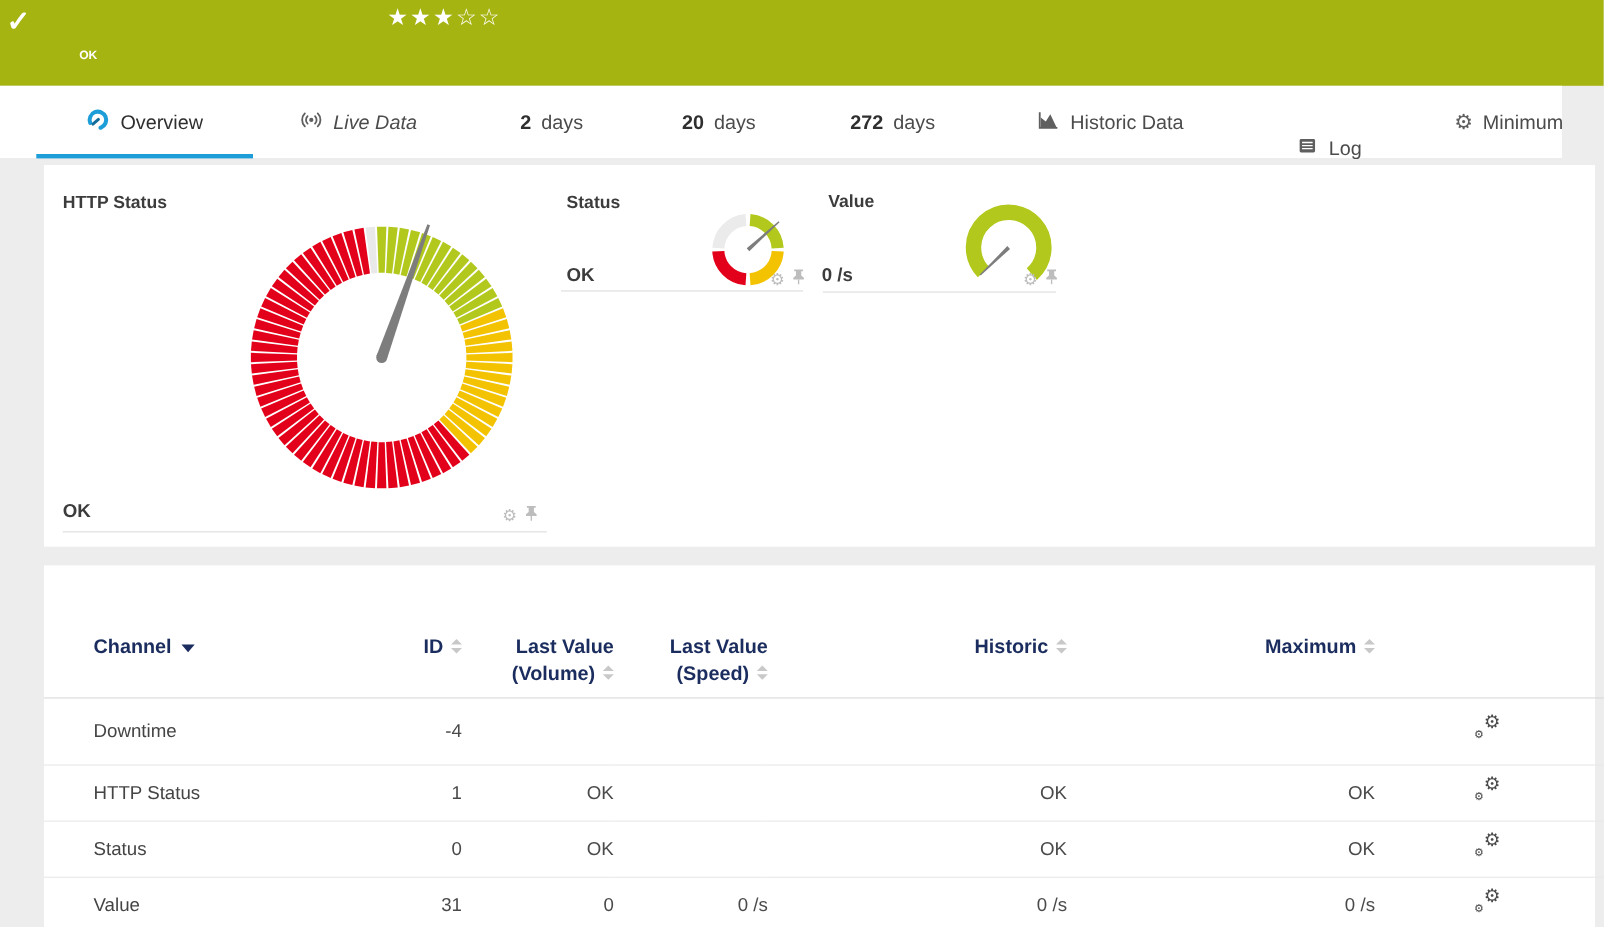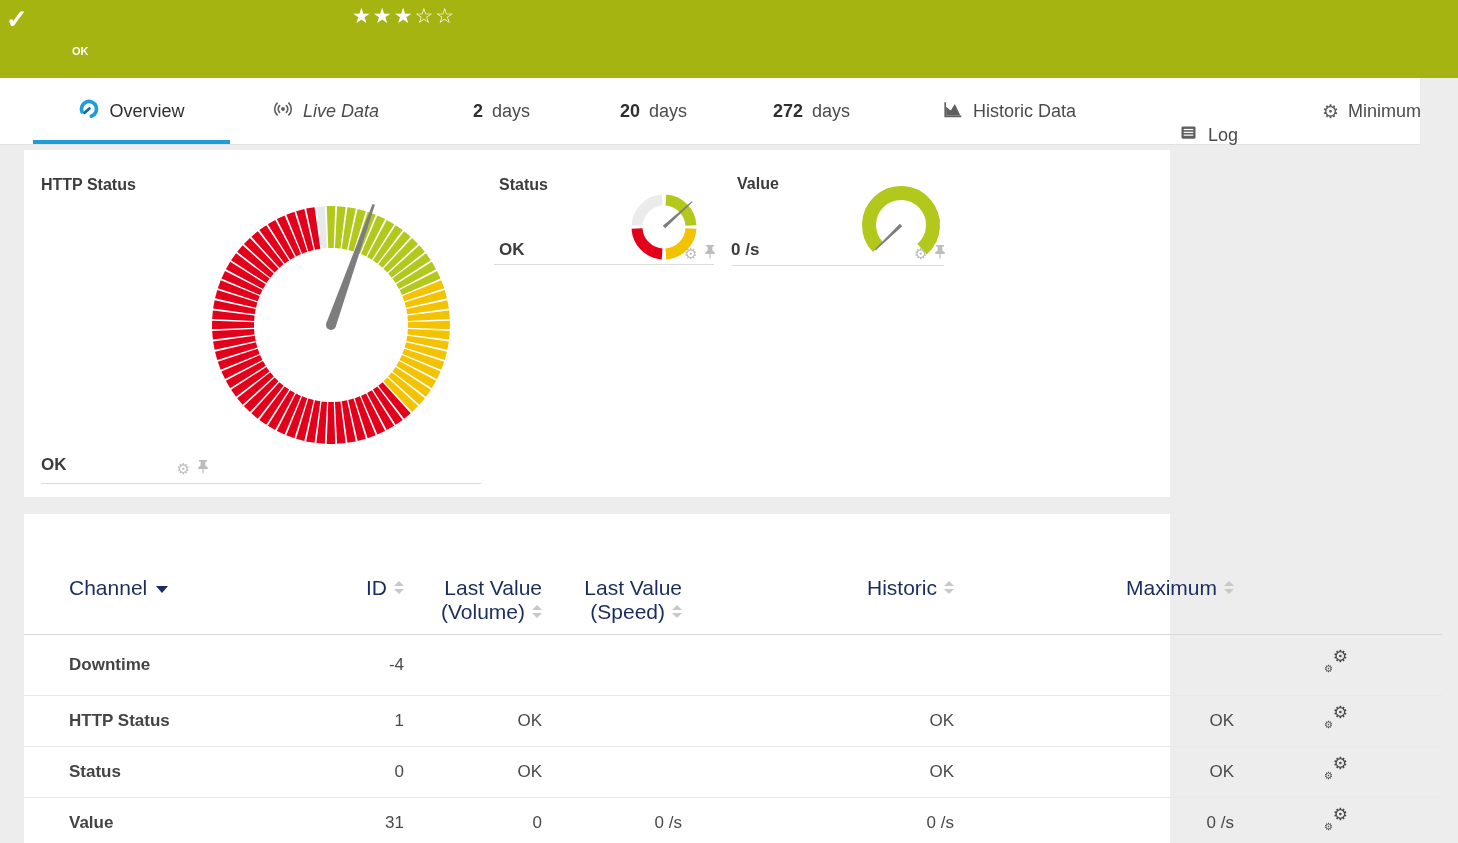--- a/index.html
+++ b/index.html
@@ -26,21 +26,21 @@
   .t-live     { left:272px;font-style:italic; }
   .t-2d       { left:473px; }
   .t-30d      { left:620px; }
   .t-365d     { left:773px; }
   .t-hist     { left:942px; }
   .t-log      { left:1178px;margin-top:24px; }
   .t-set      { left:1322px; }
   .gearglyph  { font-size:19px; color:#5f5f5f; line-height:1; }
 
   
-  .panel { position:absolute; left:24px; width:1146px; background:#fff; }
+  .panel { position:absolute; left:40px; width:1410px; background:#fff; }
   .panel-gauges { top:150px; height:347px; }
   .panel-table  { top:514px; height:340px; }
 
   .tile-title { position:absolute; font-size:16px; font-weight:bold; color:#3c3c3c; }
   .tile-value { position:absolute; font-size:17px; font-weight:bold; color:#3c3c3c; }
   .tile-icons { position:absolute; display:flex; align-items:center; gap:7px; color:#bdbdbd; }
   .tile-icons .mini-gear { font-size:15px; line-height:1; color:#bdbdbd; }
   .tile-divider { position:absolute; height:1px; background:#dcdcdc; }
 
   
@@ -59,28 +59,28 @@
 
   
   .vt-title   { left:713px; top:25px; }
   .vt-gauge   { position:absolute; left:827px; top:25px; }
   .vt-value   { left:707px; top:90px; }
   .vt-icons   { left:890px; top:94px; }
   .vt-divider { left:708px; top:115px; width:212px; }
 
   
   table.channels { width:1418px; table-layout:fixed; border-collapse:collapse; margin-top:50px; }
-  table.channels th { vertical-align:top; padding-top:12px; font-size:21px; font-weight:normal; color:#1b2d5e; text-align:right; white-space:pre-line; line-height:24px; }
+  table.channels th { vertical-align:top; padding-top:12px; font-size:18px; font-weight:bold; color:#1b2d5e; text-align:right; white-space:pre-line; line-height:24px; }
   table.channels th.col-channel { text-align:left; padding-left:45px; }
   table.channels thead tr { height:70px; border-bottom:1px solid #d9d9d9; }
   table.channels tbody tr { height:51px; border-bottom:1px solid #e8e8e8; }
   table.channels tbody tr.first { height:61px; }
   table.channels tbody tr.last { border-bottom:none; }
   table.channels td { font-size:17px; color:#4a4a4a; text-align:right; }
-  table.channels td.col-channel { text-align:left; padding-left:45px; color:#444;font-weight:bold; }
+  table.channels td.col-channel { text-align:left; padding-left:45px; color:#444; }
   table.channels td.col-gear { padding-right:36px; }
 
   .sort { display:inline-flex; flex-direction:column; gap:3px; margin-left:7px; vertical-align:middle; position:relative; top:-2px; }
   .sort i { width:0; height:0; border-left:5px solid transparent; border-right:5px solid transparent; }
   .sort .up   { border-bottom:5px solid #c8c8c8; }
   .sort .down { border-top:5px solid #c8c8c8; }
   .caret-down { display:inline-block; width:0; height:0; border-left:6px solid transparent; border-right:6px solid transparent; border-top:7px solid #1b2d5e; margin-left:9px; vertical-align:middle; }
 
   .gear-duo { position:relative; display:inline-block; width:24px; height:22px; }
   .gear-duo .g1 { position:absolute; right:0; top:-3px; font-size:17px; color:#4a4a4a; line-height:1; }

